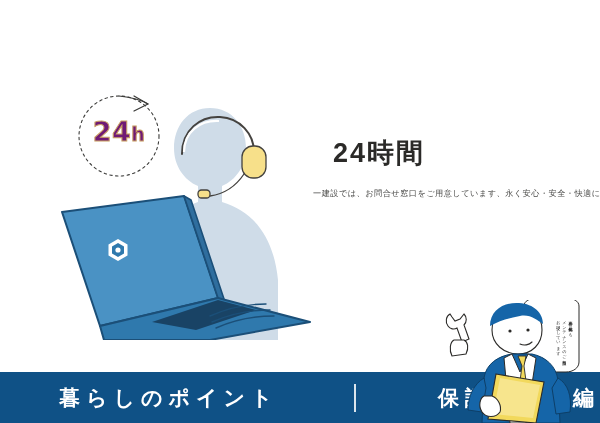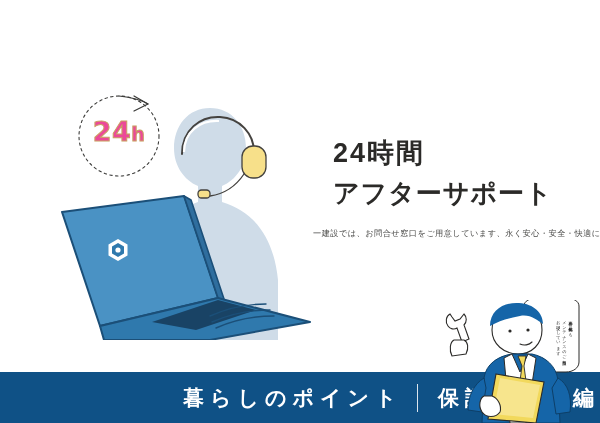--- a/index.html
+++ b/index.html
@@ -9,21 +9,21 @@
     -webkit-font-smoothing:antialiased;
   }
   .canvas{position:relative;width:600px;height:423px;background:#fff;overflow:hidden;}
 
   
   .badge{position:absolute;left:72px;top:86px;width:94px;height:94px;}
   .badge svg{position:absolute;left:0;top:0;}
   .badge-text{
     position:absolute;left:0;top:30px;width:94px;text-align:center;
     font-size:27px;font-weight:700;letter-spacing:.5px;
-    color:#ec4899;-webkit-text-stroke:1px #c9a063;
+    color:#701a75;-webkit-text-stroke:1px #c9a063;
     font-family:"DejaVu Sans",sans-serif;
   }
   .badge-text .h{font-size:19px;}
 
   
   .operator{position:absolute;left:60px;top:90px;width:260px;height:250px;}
 
   
   .copy{position:absolute;left:313px;top:133px;width:250px;}
   .headline{
@@ -37,21 +37,21 @@
     letter-spacing:.45px;white-space:nowrap;
   }
 
   
   .banner{
     position:absolute;left:0;top:372px;width:600px;height:51px;
     background:#0f5186;
   }
   .banner-inner{
     position:absolute;left:0;top:0;width:600px;height:51px;
-    display:flex;align-items:center;justify-content:flex-end;
+    display:flex;align-items:center;justify-content:space-between;
     padding-left:59px;box-sizing:border-box;
   }
   .banner-text{
     color:#ffffff;font-size:21px;font-weight:700;letter-spacing:6px;
     white-space:nowrap;
   }
   .banner-divider{
     width:1.5px;height:28px;background:#ffffff;opacity:.85;
     margin:0 20px 0 14px;flex:none;
   }
@@ -123,21 +123,20 @@
           <path d="M 0 -11 L 9.5 -5.5 L 9.5 5.5 L 0 11 L -9.5 5.5 L -9.5 -5.5 Z" fill="#ffffff"></path>
           <path d="M 0 -7 L 6 -3.5 L 6 3.5 L 0 7 L -6 3.5 L -6 -3.5 Z" fill="#2f79ad"></path>
           <circle cx="0" cy="0" r="2.6" fill="#ffffff"></circle>
         </g>
       </g>
     </svg>
   </div>
 
   <div class="copy">
     <div class="headline">24時間</div>
-    <div class="headline l2">アフターサポート</div>
     <div class="body-copy">
       <p>一建設では、お問合せ窓口をご用意しています、永く安心・安全・快適に</p>
     </div>
   </div>
 
   <div class="banner">
     <div class="banner-inner">
       <span class="banner-text">暮らしのポイント</span>
       <span class="banner-divider"></span>
       <span class="banner-text">保証・点検編</span>

